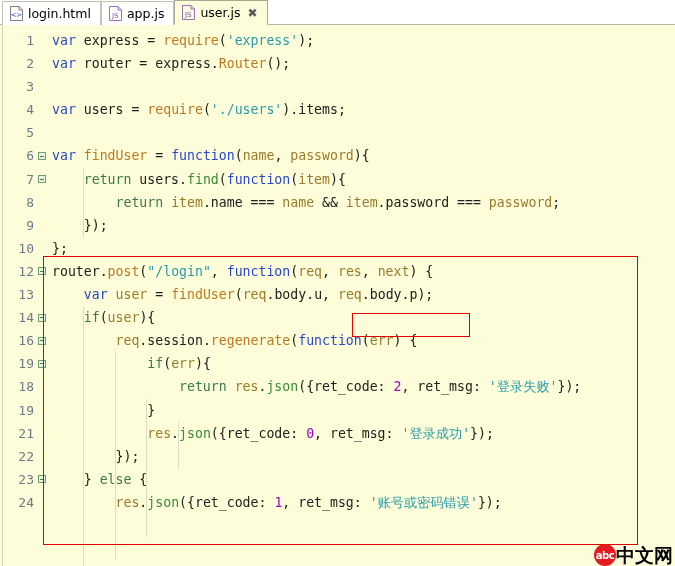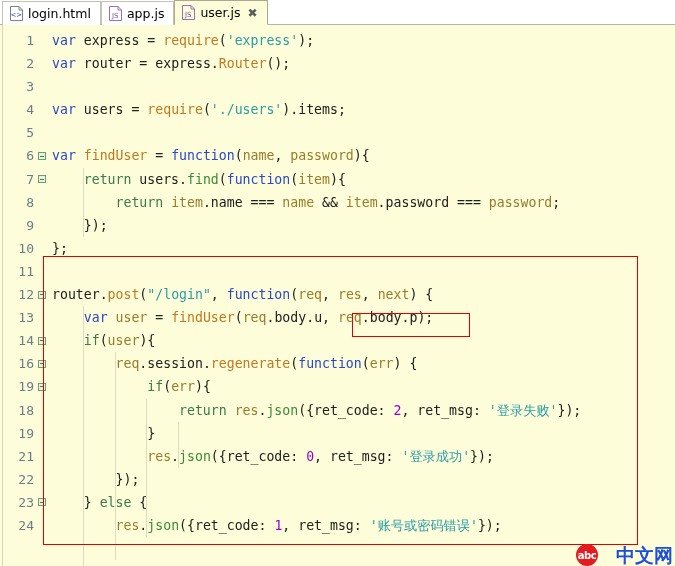--- a/index.html
+++ b/index.html
@@ -170,39 +170,39 @@
   #anno-main { left: 43px; top: 231px; width: 595px; height: 289px; }
   #anno-cmt  { left: 352px; top: 288px; width: 118px; height: 24px; }
 
   
   .watermark {
     position: absolute;
     right: 2px;
     bottom: 0px;
     display: flex;
     align-items: center;
-    gap: 18px;
+    gap: 0;
     font-family: "DejaVu Sans", sans-serif;
   }
   .wm-badge {
     width: 22px; height: 22px;
     border-radius: 50%;
     background: #e21c21;
     color: #ffffff;
     font-size: 10px;
     font-weight: bold;
     display: flex;
     align-items: center;
     justify-content: center;
     letter-spacing: -0.5px;
   }
   .wm-text {
     font-size: 19px;
     font-weight: bold;
-    color: #1d4ed8;
+    color: #000000;
     letter-spacing: 0px;
     line-height: 1;
   }
 </style>
 </head>
 <body>
 
 <div class="tabbar">
 
   <div class="tab">
@@ -256,21 +256,20 @@
       <div class="row"><span class="ln">1</span><span class="fold"></span><span class="src"><span class="kw2">var</span> <span class="plain">express</span> = <span class="fn">require</span>(<span class="str">'express'</span>);</span></div>
       <div class="row"><span class="ln">2</span><span class="fold"></span><span class="src"><span class="kw2">var</span> <span class="plain">router</span> = <span class="plain">express</span>.<span class="fn">Router</span>();</span></div>
       <div class="row"><span class="ln">3</span><span class="fold"></span><span class="src"></span></div>
       <div class="row"><span class="ln">4</span><span class="fold"></span><span class="src"><span class="kw2">var</span> <span class="plain">users</span> = <span class="fn">require</span>(<span class="str">'./users'</span>).<span class="plain">items</span>;</span></div>
       <div class="row"><span class="ln">5</span><span class="fold"></span><span class="src"></span></div>
       <div class="row"><span class="ln">6</span><span class="fold has"></span><span class="src"><span class="kw2">var</span> <span class="fn">findUser</span> = <span class="kw2">function</span>(<span class="param">name</span>, <span class="param">password</span>){</span></div>
       <div class="row"><span class="ln">7</span><span class="fold has"></span><span class="src">    <span class="ret">return</span> <span class="plain">users</span>.<span class="meth">find</span>(<span class="kw2">function</span>(<span class="param">item</span>){</span></div>
       <div class="row"><span class="ln">8</span><span class="fold"></span><span class="src">        <span class="ret">return</span> <span class="param">item</span>.<span class="plain">name</span> === <span class="param">name</span> &amp;&amp; <span class="param">item</span>.<span class="plain">password</span> === <span class="param">password</span>;</span></div>
       <div class="row"><span class="ln">9</span><span class="fold"></span><span class="src">    });</span></div>
       <div class="row"><span class="ln">10</span><span class="fold"></span><span class="src">};</span></div>
-      <div class="row"><span class="ln">11</span><span class="fold"></span><span class="src"></span></div>
       <div class="row"><span class="ln">12</span><span class="fold has"></span><span class="src"><span class="plain">router</span>.<span class="fn">post</span>(<span class="str">"/login"</span>, <span class="kw2">function</span>(<span class="param">req</span>, <span class="param">res</span>, <span class="param">next</span>) {</span></div>
       <div class="row"><span class="ln">13</span><span class="fold"></span><span class="src">    <span class="kw2">var</span> <span class="param">user</span> = <span class="fn">findUser</span>(<span class="param">req</span>.<span class="plain">body</span>.<span class="plain">u</span>, <span class="param">req</span>.<span class="plain">body</span>.<span class="plain">p</span>);</span></div>
       <div class="row"><span class="ln">14</span><span class="fold has"></span><span class="src">    <span class="ret">if</span>(<span class="param">user</span>){</span></div>
       <div class="row"><span class="ln">16</span><span class="fold has"></span><span class="src">        <span class="param">req</span>.<span class="plain">session</span>.<span class="fn">regenerate</span>(<span class="kw2">function</span>(<span class="param">err</span>) {</span></div>
       <div class="row"><span class="ln">19</span><span class="fold has"></span><span class="src">            <span class="ret">if</span>(<span class="param">err</span>){</span></div>
       <div class="row"><span class="ln">18</span><span class="fold"></span><span class="src">                <span class="ret">return</span> <span class="param">res</span>.<span class="meth">json</span>({<span class="plain">ret_code</span>: <span class="num">2</span>, <span class="plain">ret_msg</span>: <span class="str">'登录失败'</span>});</span></div>
       <div class="row"><span class="ln">19</span><span class="fold"></span><span class="src">            }</span></div>
       <div class="row"><span class="ln">21</span><span class="fold"></span><span class="src">            <span class="param">res</span>.<span class="meth">json</span>({<span class="plain">ret_code</span>: <span class="num">0</span>, <span class="plain">ret_msg</span>: <span class="str">'登录成功'</span>});</span></div>
       <div class="row"><span class="ln">22</span><span class="fold"></span><span class="src">        });</span></div>
       <div class="row"><span class="ln">23</span><span class="fold has"></span><span class="src">    } <span class="ret">else</span> {</span></div>

